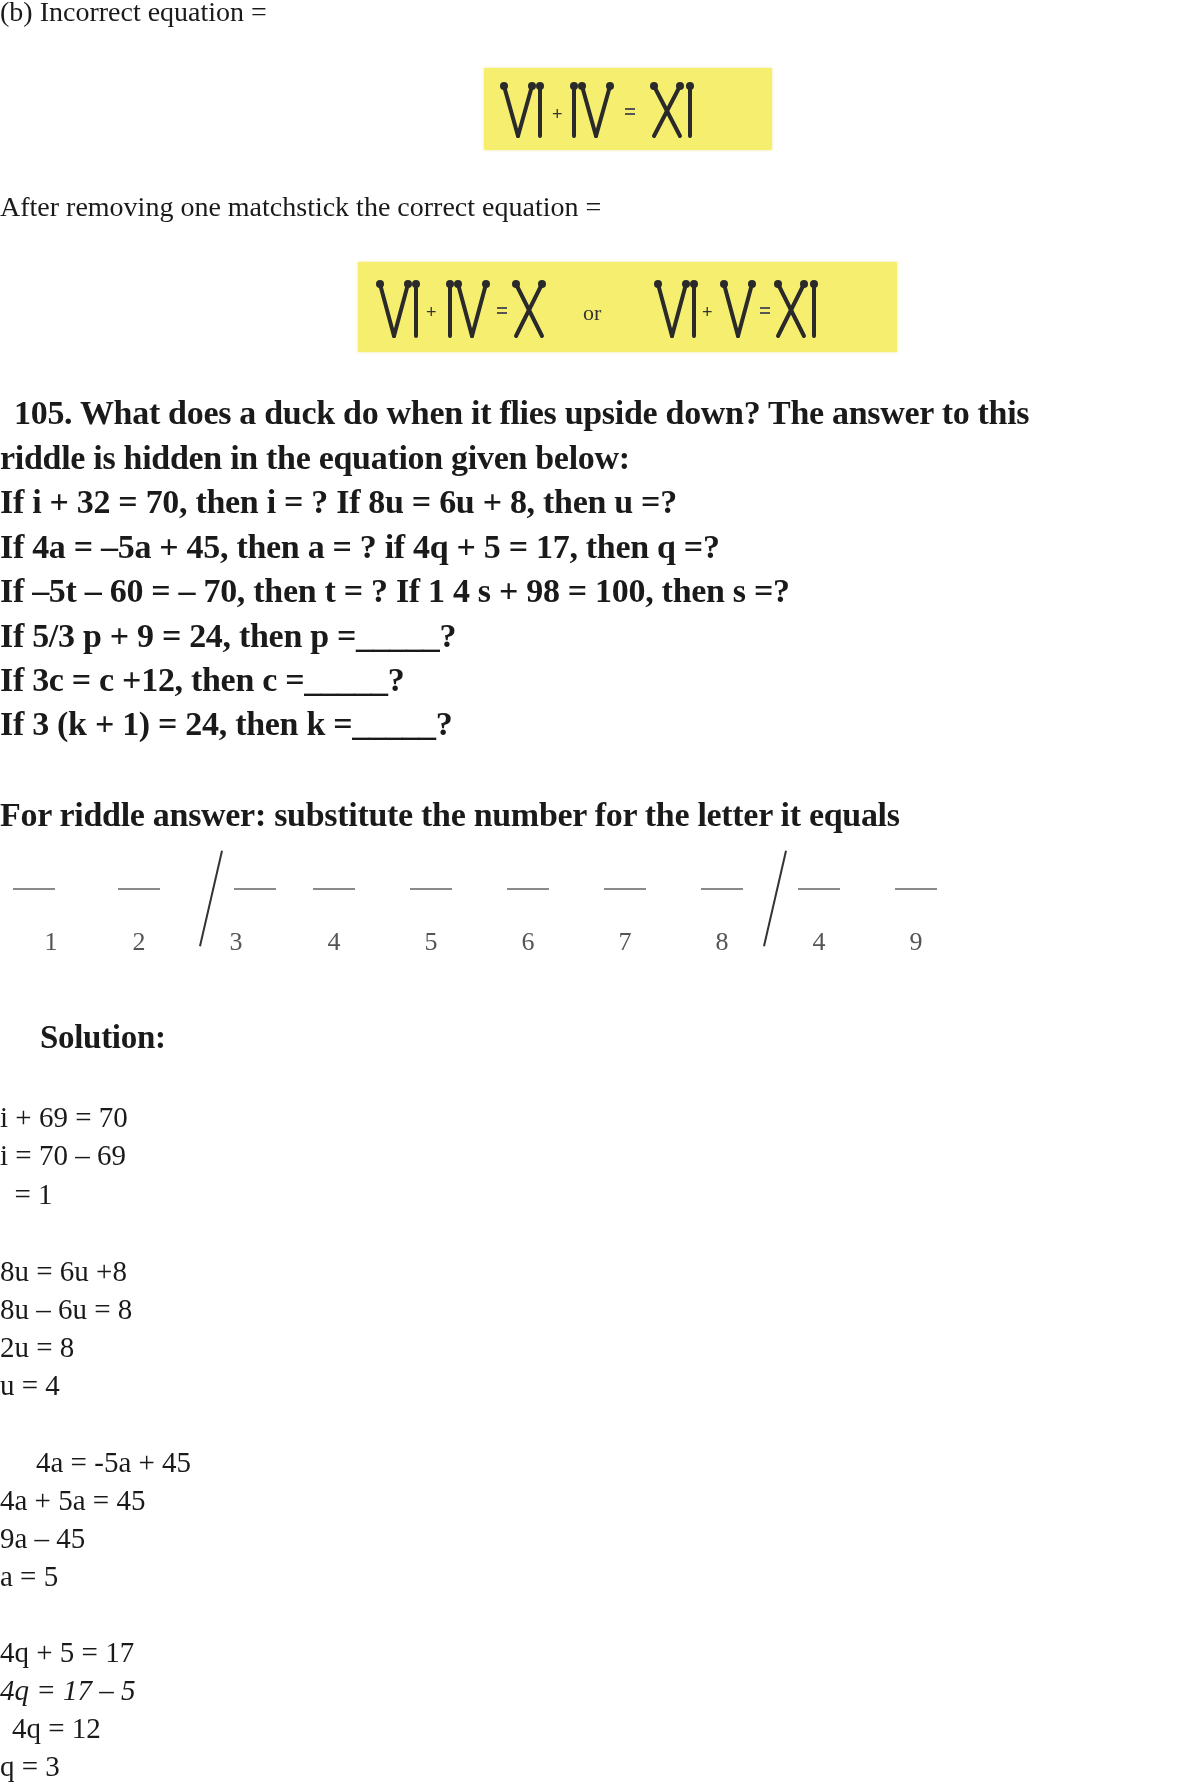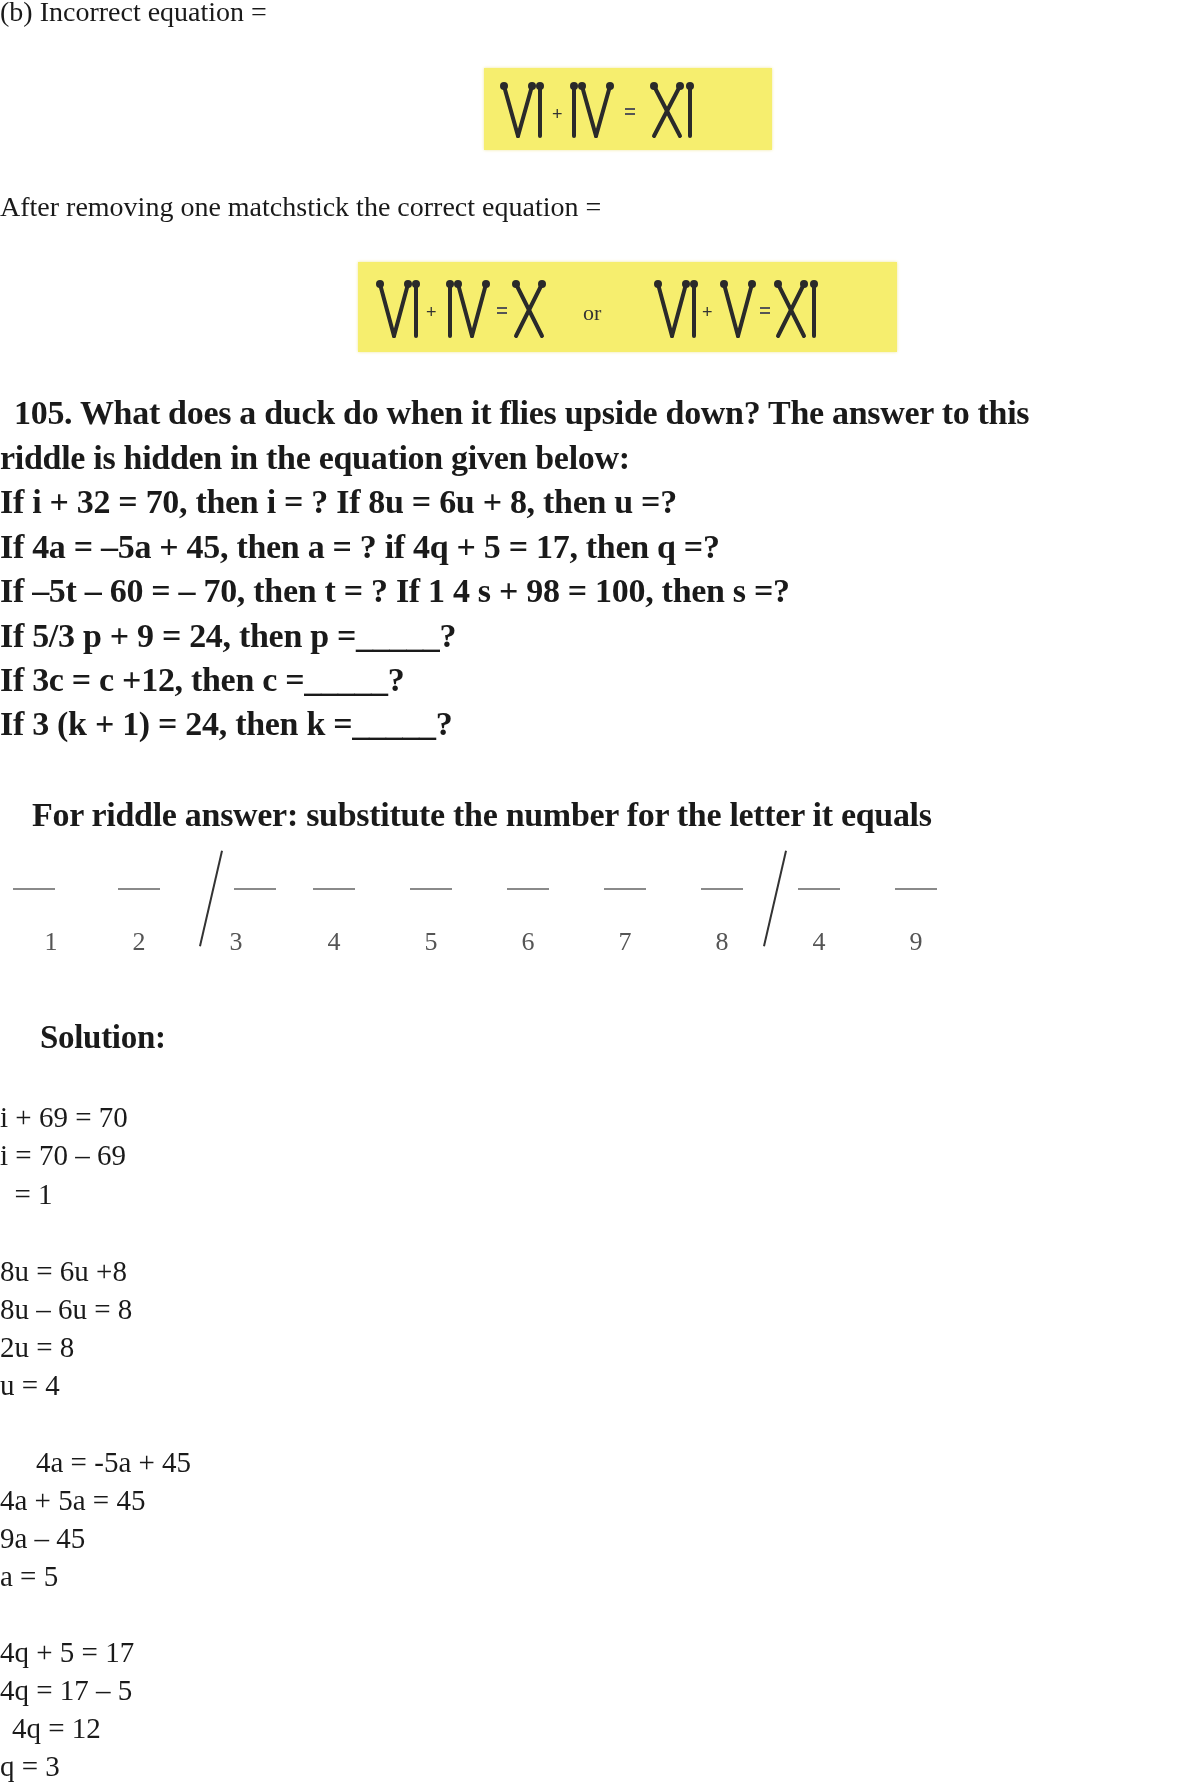--- a/index.html
+++ b/index.html
@@ -106,21 +106,21 @@
 
 <div class="abs bold" style="left:0;top:393px;margin-left:14px;">105. What does a duck do when it flies upside down? The answer to this</div>
 <div class="abs bold" style="left:0;top:438px;text-align:right;">riddle is hidden in the equation given below:</div>
 <div class="abs bold" style="left:0;top:482px;">If i + 32 = 70, then i = ? If 8u = 6u + 8, then u =?</div>
 <div class="abs bold" style="left:0;top:527px;">If 4a = –5a + 45, then a = ? if 4q + 5 = 17, then q =?</div>
 <div class="abs bold" style="left:0;top:571px;">If –5t – 60 = – 70, then t = ? If 1 4 s + 98 = 100, then s =?</div>
 <div class="abs bold" style="left:0;top:616px;">If 5/3 p + 9 = 24, then p =_____?</div>
 <div class="abs bold" style="left:0;top:660px;">If 3c = c +12, then c =_____?</div>
 <div class="abs bold" style="left:0;top:704px;">If 3 (k + 1) = 24, then k =_____?</div>
 
-<div class="abs bold" style="left:0;top:795px;margin-left:32px;">For riddle answer: substitute the number for the letter it equals</div>
+<div class="abs bold" style="left:0;top:795px;">For riddle answer: substitute the number for the letter it equals</div>
 
 <div>
   <div class="blank" style="left:13px;top:888px;"></div>
   <div class="blank" style="left:118px;top:888px;"></div>
   <div class="blank" style="left:234px;top:888px;"></div>
   <div class="blank" style="left:313px;top:888px;"></div>
   <div class="blank" style="left:410px;top:888px;"></div>
   <div class="blank" style="left:507px;top:888px;"></div>
   <div class="blank" style="left:604px;top:888px;"></div>
   <div class="blank" style="left:701px;top:888px;"></div>
@@ -151,15 +151,15 @@
 <div class="abs sol" style="left:0;top:1290px;">8u – 6u = 8</div>
 <div class="abs sol" style="left:0;top:1328px;">2u = 8</div>
 <div class="abs sol" style="left:0;top:1366px;">u = 4</div>
 
 <div class="abs sol" style="left:0;top:1443px;padding-left:36px;">4a = -5a + 45</div>
 <div class="abs sol" style="left:0;top:1481px;">4a + 5a = 45</div>
 <div class="abs sol" style="left:0;top:1519px;">9a – 45</div>
 <div class="abs sol" style="left:0;top:1557px;">a = 5</div>
 
 <div class="abs sol" style="left:0;top:1633px;">4q + 5 = 17</div>
-<div class="abs sol" style="left:0;top:1671px;">4q = 17 – 5</div>
+<div class="abs sol" style="left:0;top:1671px;font-style:italic;">4q = 17 – 5</div>
 <div class="abs sol" style="left:12px;top:1709px;">4q = 12</div>
 <div class="abs sol" style="left:0;top:1747px;text-align:center;">q = 3</div>
 
 </body></html>

